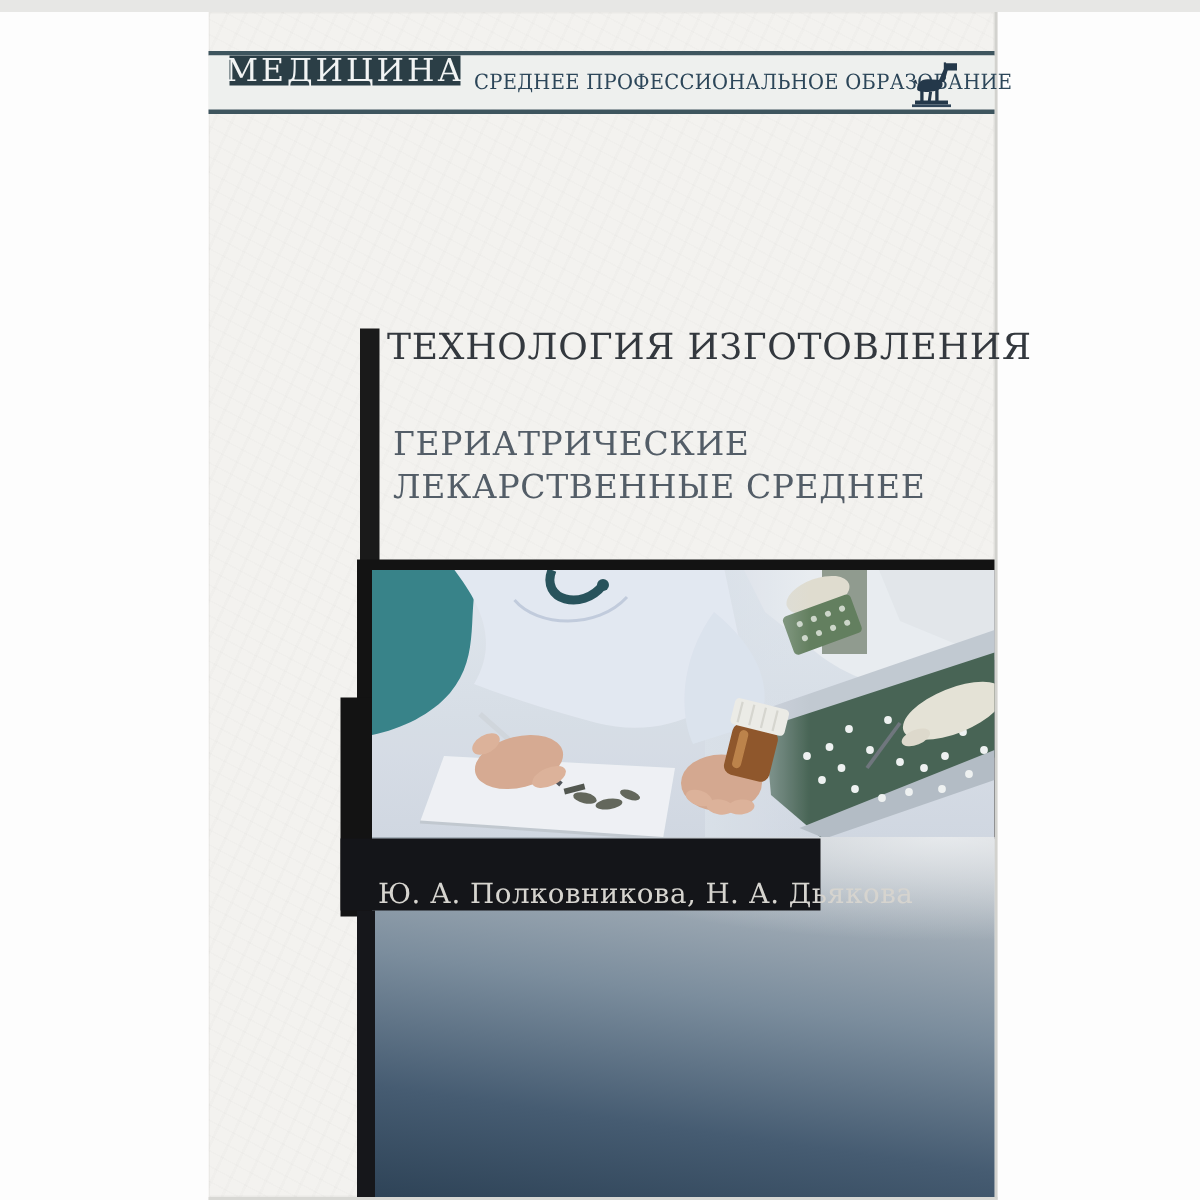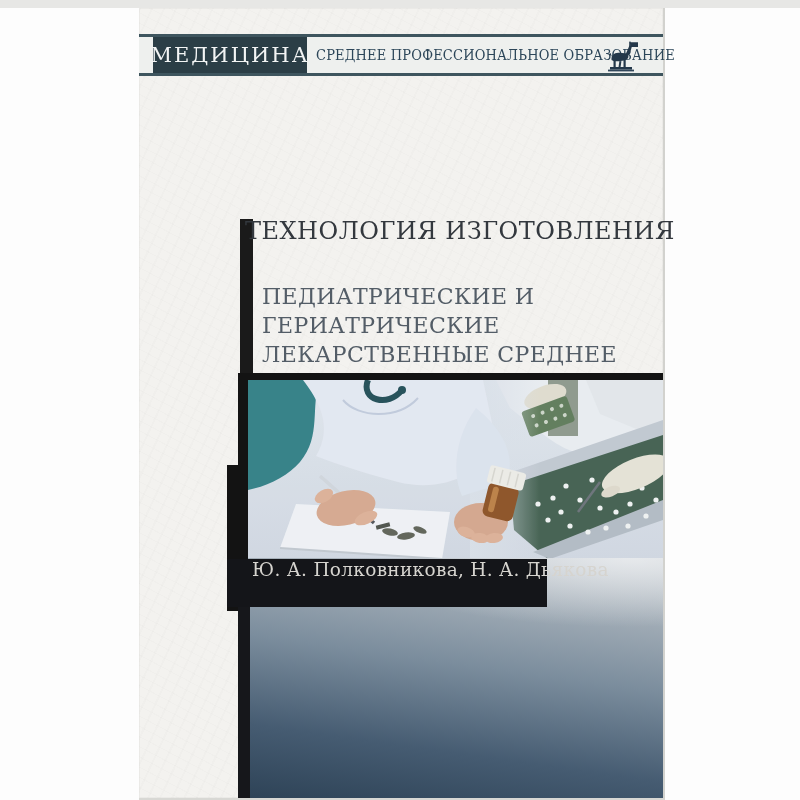--- a/index.html
+++ b/index.html
@@ -12,44 +12,44 @@
            repeating-linear-gradient(115deg, rgba(0,0,0,.012) 0 2px, rgba(0,0,0,0) 2px 11px),
            repeating-linear-gradient(28deg, rgba(0,0,0,.010) 0 1px, rgba(0,0,0,0) 1px 9px),
            #f3f2ef;
          border-right:2px solid #d2d2ce;border-bottom:2px solid #d8d8d4;
          box-shadow:inset 0 0 0 1px rgba(0,0,0,.03);}
   
   .banner-line{position:absolute;left:0;width:524px;height:3px;background:#3e555e;}
   .banner-line.top{top:26px;}
   .banner-line.bottom{top:65px;}
   .banner-bg{position:absolute;left:0;top:29px;width:524px;height:36px;background:#eef0ee;}
-  .medicina-box{position:absolute;left:14px;top:29px;width:154px;height:36px;background:#2b3e46;
+  .medicina-box{position:absolute;left:14px;top:29px;width:154px;height:20px;background:#2b3e46;
                 color:#f2f4f4;font-size:21px;letter-spacing:2px;display:flex;align-items:center;
                 justify-content:center;}
   .series-label{position:absolute;left:177px;top:29px;height:36px;display:flex;align-items:center;
                 color:#2c4659;font-size:14px;letter-spacing:.2px;white-space:nowrap;
                 transform:scaleX(.93);transform-origin:left center;}
   .lan-logo{position:absolute;left:464px;top:31px;width:40px;height:34px;}
   
   .title-bar{position:absolute;left:101px;top:211px;width:13px;height:160px;background:#1a1a1a;}
-  .title-text{position:absolute;left:106px;top:209px;width:400px;color:#33383e;
+  .title-text{position:absolute;left:119px;top:209px;width:400px;color:#33383e;
               font-size:24px;line-height:28px;letter-spacing:.5px;white-space:nowrap;}
   .subtitle-text{position:absolute;left:123px;top:274px;width:400px;color:#535d67;
               font-size:22px;line-height:29px;letter-spacing:.4px;white-space:nowrap;}
   
   .photo-frame{position:absolute;left:99px;top:365px;width:425px;height:186px;background:#131313;}
   .photo-img{position:absolute;left:109px;top:372px;width:415px;height:179px;display:block;}
   .frame-step{position:absolute;left:88px;top:457px;width:21px;height:146px;background:#131313;}
   
   .gradient-block{position:absolute;left:107px;top:550px;width:417px;height:240px;
       background:
         radial-gradient(140% 60% at 92% 0%, rgba(242,244,246,.75) 0%, rgba(242,244,246,0) 48%),
         linear-gradient(188deg,#c6cbd0 0%,#a7b1ba 18%,#7b8d9d 45%,#465c72 75%,#2e4357 100%);}
   .authors-band{position:absolute;left:88px;top:551px;width:320px;height:48px;background:#141519;
-      display:flex;align-items:flex-start;color:#d6d4cf;font-size:18.5px;letter-spacing:.3px;
+      display:flex;align-items:flex-end;color:#d6d4cf;font-size:18.5px;letter-spacing:.3px;
       padding-left:25px;box-sizing:border-box;white-space:nowrap;}
   .black-bar{position:absolute;left:99px;top:599px;width:12px;height:191px;background:#16171b;}
 </style>
 </head>
 <body>
 
 <div class="stage">
   <div class="top-strip"></div>
 
   <div class="cover">
@@ -74,21 +74,20 @@
         <rect x="26.2" y="2.6" width="1.5" height="6.4"></rect>
         <path d="M8.8,17.5 L5.8,15.2 L7.6,14.0 Z"></path>
       </g>
     </svg>
 
     <div class="title-bar"></div>
     <div class="title-text">
       <div>ТЕХНОЛОГИЯ ИЗГОТОВЛЕНИЯ</div>
     </div>
     <div class="subtitle-text">
-      <div>ПЕДИАТРИЧЕСКИЕ И</div>
       <div>ГЕРИАТРИЧЕСКИЕ</div>
       <div>ЛЕКАРСТВЕННЫЕ СРЕДНЕЕ</div>
     </div>
 
     <div class="photo-frame"></div>
     <svg class="photo-img" viewBox="0 0 415 179" preserveAspectRatio="none">
       <defs>
         <linearGradient id="bgG" x1="0" y1="0" x2="0" y2="1">
           <stop offset="0" stop-color="#e4e9ef"></stop>
             <stop offset="1" stop-color="#d3dae2"></stop>

